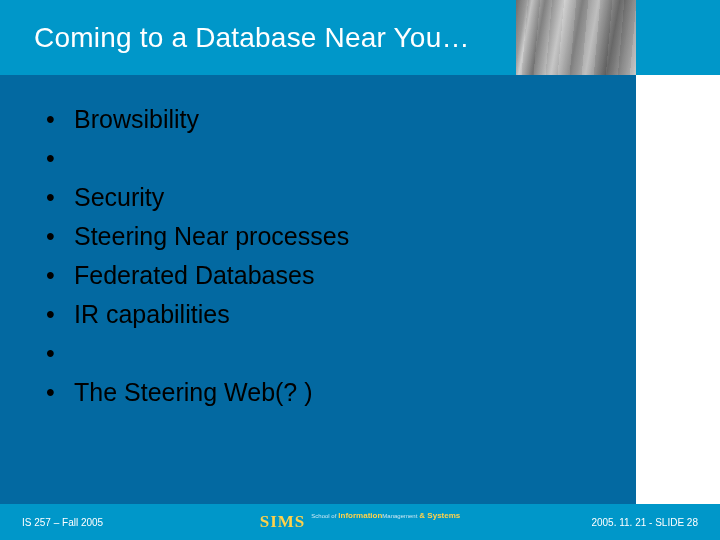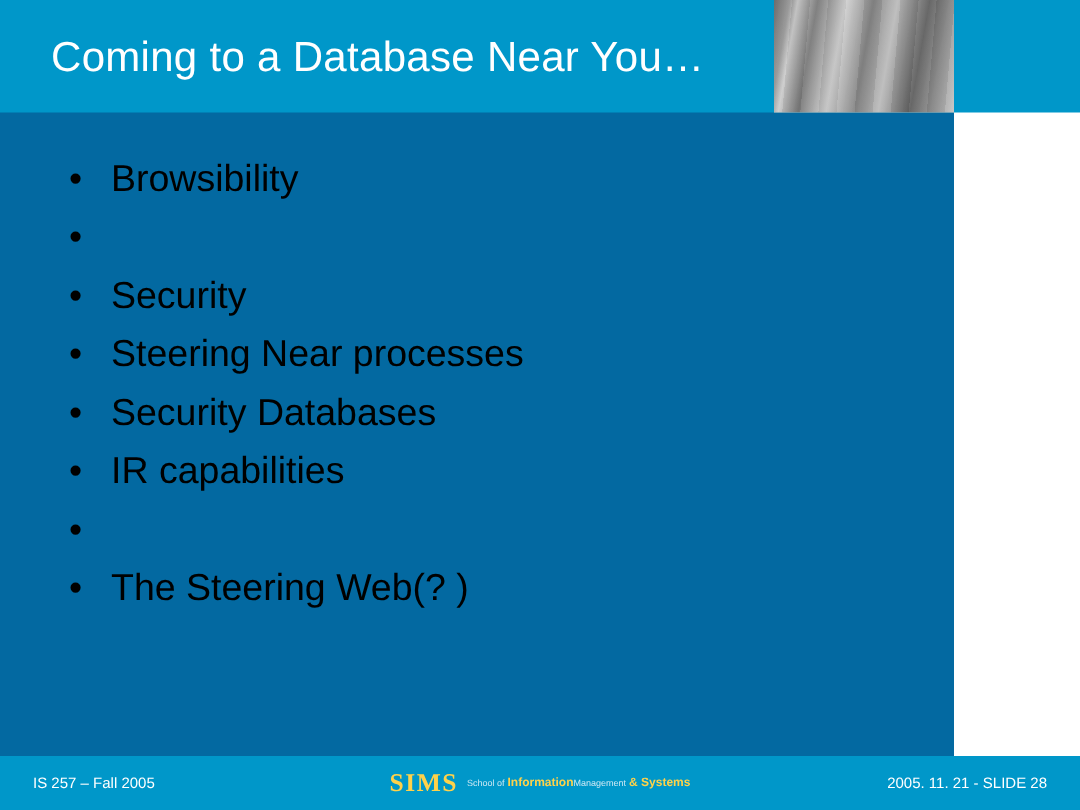--- a/index.html
+++ b/index.html
@@ -85,21 +85,20 @@
     right: 22px;
     bottom: 12px;
     margin-left: 24px;
   }
   .footer-logo {
     position: absolute;
     left: 50%;
     transform: translateX(-50%);
     bottom: 8px;
     display: flex;
-    align-items: center;
     gap: 6px;
     margin-top: 40px;
   }
   .logo-sims {
     font-family: Georgia, 'Times New Roman', serif;
     font-weight: bold;
     font-size: 17px;
     color: #ffd24a;
     letter-spacing: 1px;
   }
@@ -137,21 +136,21 @@
       <li>
         <span class="bullet-dot">•</span>
         <span>Security</span>
       </li>
       <li>
         <span class="bullet-dot">•</span>
         <span>Steering Near processes</span>
       </li>
       <li>
         <span class="bullet-dot">•</span>
-        <span>Security Databases</span>
+        <span>Federated Databases</span>
       </li>
       <li>
         <span class="bullet-dot">•</span>
         <span>IR capabilities</span>
       </li>
       <li>
         <span class="bullet-dot">•</span>
       </li>
       <li>
         <span class="bullet-dot">•</span>

